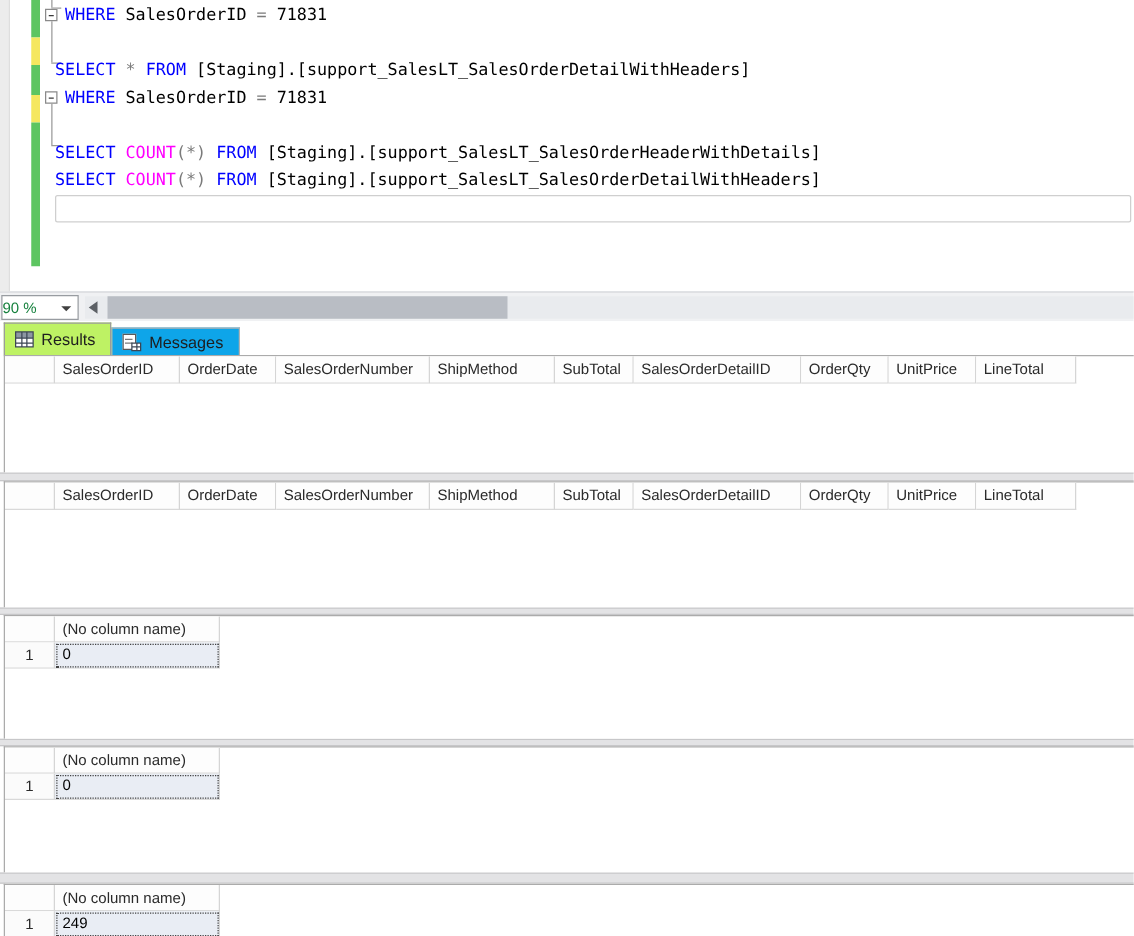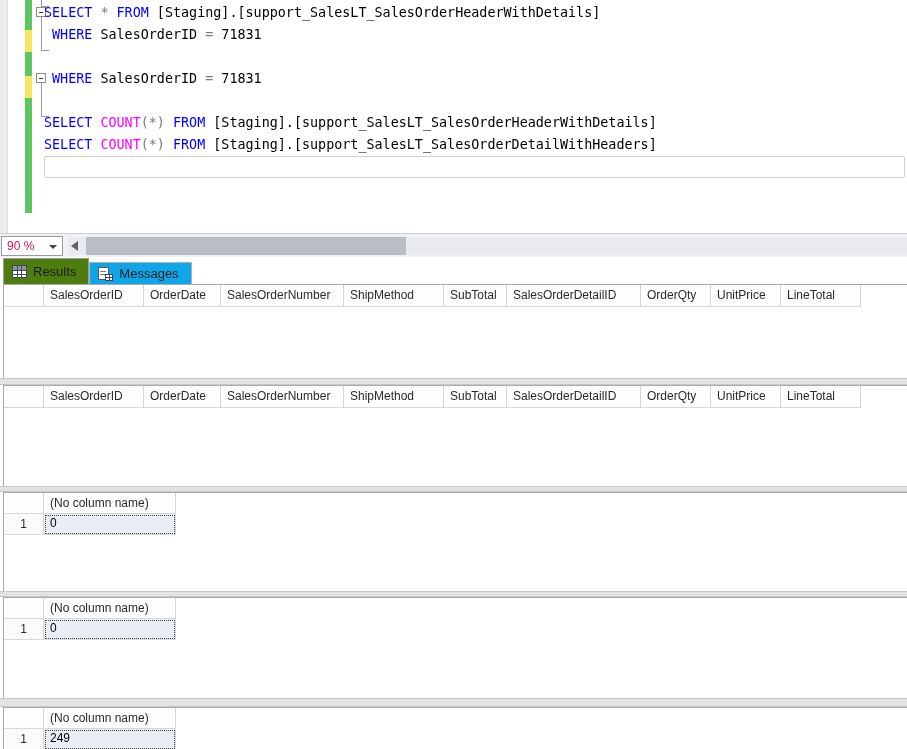--- a/index.html
+++ b/index.html
@@ -20,38 +20,38 @@
                 font-family:"DejaVu Sans Mono", monospace; font-size:13.4px; }
   .code-line { height:22px; line-height:22px; white-space:pre; }
   .code-line.current { border:1px solid #cfcfcf; border-radius:2px; margin-right:2px; }
   .tk-kw { color:#0000ff; } .tk-fn { color:#ff00ff;margin-top:28px; }
   .tk-op { color:#7b7b7b; } .tk-pl { color:#000; }
 
   
   .scroll-row { display:flex; width:907px; height:24px; background:#f0f1f3;
                 border-top:1px solid #cdd0d4; align-items:center; }
   .zoom-combo { position:relative; width:62px; height:20px; margin-left:1px; background:#fff;
-                border:1px solid #989ca1; font-size:12px; line-height:18px; padding-left:5px;
-                color:#be185d; }
+                border:1px solid #989ca1; font-size:12px; line-height:18px; 
+                color:#15803d; }
   .combo-arrow { position:absolute; right:5px; top:8px; width:0; height:0;
                  border-left:4px solid transparent; border-right:4px solid transparent;
                  border-top:4px solid #404040; }
   .hscroll { position:relative; flex:1; height:18px; margin-left:5px; background:#e9ebee; }
   .hs-left { position:absolute; left:0; top:0; width:14px; height:18px; }
   .hs-left::after { content:""; position:absolute; left:3px; top:4px; width:0; height:0;
                     border-top:5px solid transparent; border-bottom:5px solid transparent;
                     border-right:7px solid #5d6166; }
   .hs-thumb { position:absolute; left:18px; top:0; width:320px; height:18px; background:#b9bdc4; }
 
   
   .tab-row { display:flex; align-items:flex-end; width:907px; height:27px; background:#fff;
              padding-left:3px; position:relative; }
   .tab { display:flex; align-items:center; gap:6px; padding:0 12px 0 8px; font-size:13px;
          color:#1e1e1e; border:1px solid #9c9c9c; border-bottom:none; }
-  .tab.active { height:26px; background:#4d7c0f; z-index:2; }
+  .tab.active { height:26px; background:#bef264; z-index:2; }
   .tab.inactive { height:22px; background:#0ea5e9; border-color:#b2b2b2; }
   .results-icon { width:15px; height:13px; background:#3c4654; display:grid;
                   grid-template-columns:repeat(3,1fr); grid-template-rows:4px 1fr 1fr;
                   gap:1px; padding:1px; }
   .results-icon i { background:#fff; } .results-icon i.hd { background:#8d97a3; }
   .messages-icon { position:relative; width:15px; height:14px; }
   .msg-page { position:absolute; left:0; top:0; width:11px; height:13px; background:#fff;
               border:1px solid #5a5a5a; }
   .msg-page i { position:absolute; left:1px; height:1px; width:6px; background:#7a7a7a; }
   .msg-grid { position:absolute; right:0; bottom:0; width:8px; height:7px; background:#3c4654;
@@ -104,23 +104,23 @@
   <div id="fold-marks">
       <div class="fold-box" style="top: 7px;"></div>
       <div class="fold-line" style="left: 41px; width: 1px; top: 17px; height: 33px;"></div>
       <div class="fold-line" style="left: 41px; width: 8px; height: 1px; top: 50px;"></div>
       <div class="fold-box" style="top: 73px;"></div>
       <div class="fold-line" style="left: 41px; width: 1px; top: 83px; height: 33px;"></div>
       <div class="fold-line" style="left: 41px; width: 8px; height: 1px; top: 116px;"></div>
     </div>
 
   <div class="code-lines" id="code-lines">
-      <div class="code-line"><span class="tk-kw">SELECT</span><span class="tk-pl"> </span><span class="tk-op">*</span><span class="tk-pl"> </span><span class="tk-kw">FROM</span><span class="tk-pl"> [Staging].[support_SalesLT_SalesOrderHeaderWithDetails]</span></div>
       <div class="code-line"><span class="tk-pl"> </span><span class="tk-kw">WHERE</span><span class="tk-pl"> SalesOrderID </span><span class="tk-op">=</span><span class="tk-pl"> 71831</span></div>
       <div class="code-line"></div>
+      <div class="code-line"><span class="tk-kw">SELECT</span><span class="tk-pl"> </span><span class="tk-op">*</span><span class="tk-pl"> </span><span class="tk-kw">FROM</span><span class="tk-pl"> [Staging].[support_SalesLT_SalesOrderDetailWithHeaders]</span></div>
       <div class="code-line"><span class="tk-pl"> </span><span class="tk-kw">WHERE</span><span class="tk-pl"> SalesOrderID </span><span class="tk-op">=</span><span class="tk-pl"> 71831</span></div>
       <div class="code-line"></div>
       <div class="code-line"><span class="tk-kw">SELECT</span><span class="tk-pl"> </span><span class="tk-fn">COUNT</span><span class="tk-op">(*)</span><span class="tk-pl"> </span><span class="tk-kw">FROM</span><span class="tk-pl"> [Staging].[support_SalesLT_SalesOrderHeaderWithDetails]</span></div>
       <div class="code-line"><span class="tk-kw">SELECT</span><span class="tk-pl"> </span><span class="tk-fn">COUNT</span><span class="tk-op">(*)</span><span class="tk-pl"> </span><span class="tk-kw">FROM</span><span class="tk-pl"> [Staging].[support_SalesLT_SalesOrderDetailWithHeaders]</span></div>
       <div class="code-line current"></div>
     </div>
 </div>
 
 <div class="scroll-row">
   <div class="zoom-combo">

